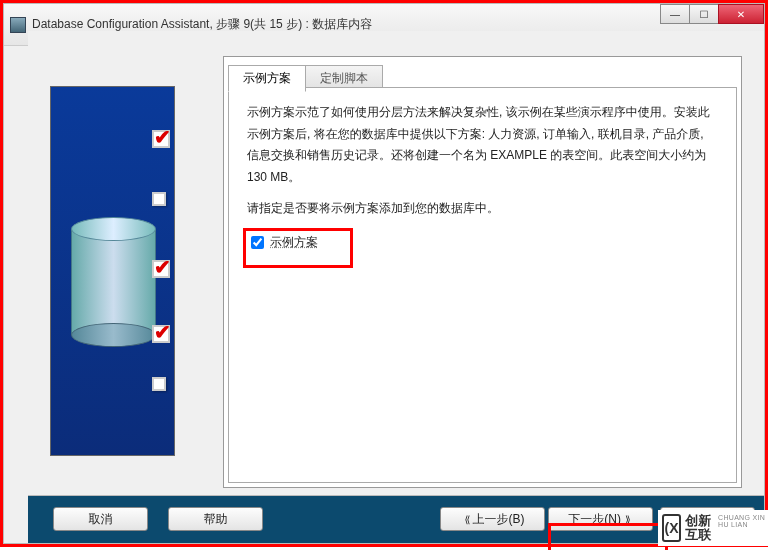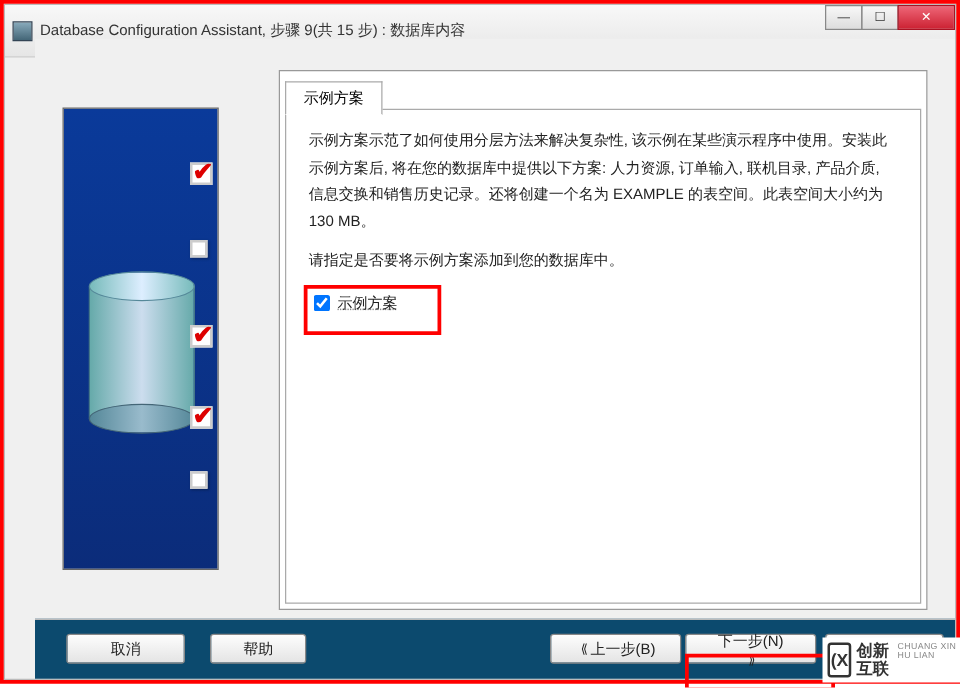--- a/index.html
+++ b/index.html
@@ -291,46 +291,47 @@
           <div class="red-check"></div>
         </div>
       <div class="step-mark" style="top:290px;">
           <div class="checkbox-empty"></div>
         </div>
     </div>
 
     <div class="main-panel">
       <div class="tabs">
         <div class="tab active">示例方案</div>
+        <div class="tab">定制脚本</div>
       </div>
       <div class="tab-content">
         <div>示例方案示范了如何使用分层方法来解决复杂性, 该示例在某些演示程序中使用。安装此示例方案后, 将在您的数据库中提供以下方案: 人力资源, 订单输入, 联机目录, 产品介质, 信息交换和销售历史记录。还将创建一个名为 EXAMPLE 的表空间。此表空间大小约为 130 MB。</div>
         <div style="height:10px;"></div>
         <div>请指定是否要将示例方案添加到您的数据库中。</div>
         <div class="checkbox-row">
           <input type="checkbox" checked="" style="">
           <label>示例方案</label>
         </div>
       </div>
     </div>
 
     <div class="red-box-1"></div>
 
     <div class="button-bar">
       <div class="btn" style="left:25px; bottom:12px; width:95px;">
         <span>取消</span>
       </div>
-      <div class="btn" style="left:140px; bottom:12px; width:77px;">
+      <div class="btn" style="left:140px; bottom:12px; width:95px;">
         <span>帮助</span>
       </div>
       <div class="btn" style="left:412px; bottom:12px; width:105px;">
         <span class="arrows">⟨⟨</span>
         <span>上一步(B)</span>
       </div>
-      <div class="btn" style="left:520px; bottom:12px; width:105px;flex-direction:column;">
+      <div class="btn" style="left:520px; bottom:12px; width:105px;">
         <span>下一步(N)</span>
         <span class="arrows">⟩⟩</span>
       </div>
       <div class="btn disabled" style="left:632px; bottom:12px; width:95px;">
         <span>完成(F)</span>
       </div>
     </div>
 
     <div class="red-box-2"></div>
 

